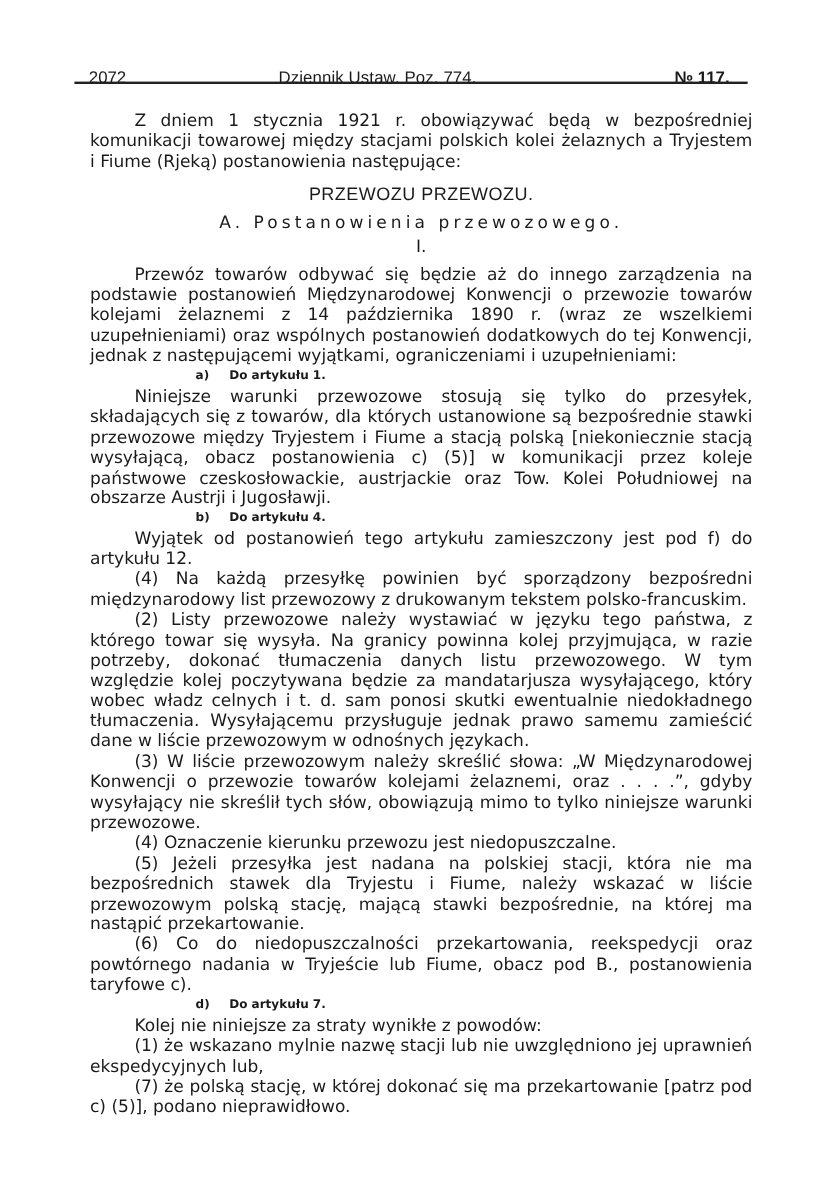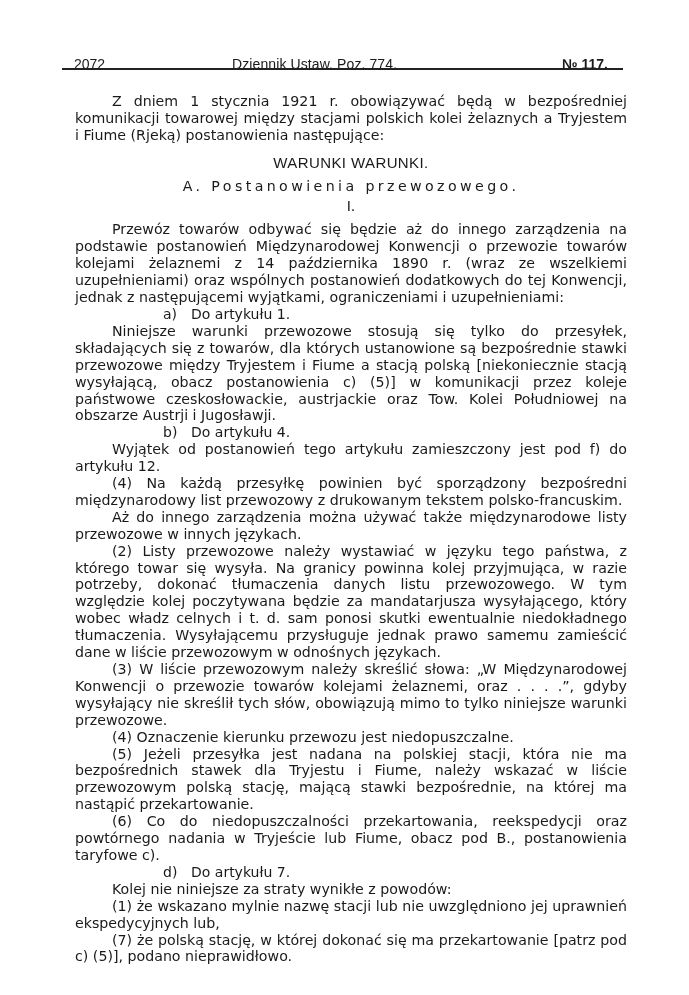--- a/index.html
+++ b/index.html
@@ -14,49 +14,48 @@
     .rule { position:absolute; top:68px; left:0; width:561px; height:2px; background:#222; }
     .body { position:absolute; top:93px; left:13px; width:552px;
       font-size:14.2px; line-height:16.9px; }
     .body p { margin:0; text-align:justify; text-align-last:left; }
     .ind { text-indent:37px; }
     .h-center { text-align:center !important; text-align-last:center !important; }
     .h1 { font-family:"Liberation Sans", sans-serif; font-size:15px; letter-spacing:0.4px;
       margin-top:11px !important; margin-bottom:6px !important; }
     .h2 { letter-spacing:3.4px; margin-bottom:3px !important; }
     .h3 { margin-bottom:7px !important; }
-    .sub { font-weight:normal; font-size:14px; padding-left:88px; text-align:left !important; }
+    .sub { font-weight:bold; font-size:10px; padding-left:88px; text-align:left !important; }
     .sub .lt { display:inline-block; width:28px; }
   </style>
 </head>
 <body>
 
 <div class="page">
   <div class="hdr">
     <span class="pg">2072</span>
     <span class="ttl">Dziennik Ustaw. Poz. 774.</span>
     <span class="no">№ 117.</span>
   </div>
   <div class="rule"></div>
 
   <div class="body">
     <p class="ind">Z dniem 1 stycznia 1921 r. obowiązywać będą w bezpośredniej komunikacji towarowej między stacjami polskich kolei żelaznych a Tryjestem i Fiume (Rjeką) postanowienia następujące:</p>
-    <p class="h-center h1">WARUNKI WARUNKI.</p>
+    <p class="h-center h1">PRZEWOZU PRZEWOZU.</p>
     <p class="h-center h2">A. Postanowienia przewozowego.</p>
     <p class="h-center h3">I.</p>
     <p class="ind">Przewóz towarów odbywać się będzie aż do innego zarządzenia na podstawie postanowień Międzynarodowej Konwencji o przewozie towarów kolejami żelaznemi z 14 października 1890 r. (wraz ze wszelkiemi uzupełnieniami) oraz wspólnych postanowień dodatkowych do tej Konwencji, jednak z następującemi wyjątkami, ograniczeniami i uzupełnieniami:</p>
 
     <p class="sub"><span class="lt">a)</span><span>Do artykułu 1.</span></p>
     <p class="ind">Niniejsze warunki przewozowe stosują się tylko do przesyłek, składających się z towarów, dla których ustanowione są bezpośrednie stawki przewozowe między Tryjestem i Fiume a stacją polską [niekoniecznie stacją wysyłającą, obacz postanowienia c) (5)] w komunikacji przez koleje państwowe czeskosłowackie, austrjackie oraz Tow. Kolei Południowej na obszarze Austrji i Jugosławji.</p>
 
     <p class="sub"><span class="lt">b)</span><span>Do artykułu 4.</span></p>
     <p class="ind">Wyjątek od postanowień tego artykułu zamieszczony jest pod f) do artykułu 12.</p>
 
     <p class="ind">(4) Na każdą przesyłkę powinien być sporządzony bezpośredni międzynarodowy list przewozowy z drukowanym tekstem polsko-francuskim.</p>
-    <p class="ind">Aż do innego zarządzenia można używać także międzynarodowe listy przewozowe w innych językach.</p>
     <p class="ind">(2) Listy przewozowe należy wystawiać w języku tego państwa, z którego towar się wysyła. Na granicy powinna kolej przyjmująca, w razie potrzeby, dokonać tłumaczenia danych listu przewozowego. W tym względzie kolej poczytywana będzie za mandatarjusza wysyłającego, który wobec władz celnych i t. d. sam ponosi skutki ewentualnie niedokładnego tłumaczenia. Wysyłającemu przysługuje jednak prawo samemu zamieścić dane w liście przewozowym w odnośnych językach.</p>
     <p class="ind">(3) W liście przewozowym należy skreślić słowa: „W Międzynarodowej Konwencji o przewozie towarów kolejami żelaznemi, oraz . . . .”, gdyby wysyłający nie skreślił tych słów, obowiązują mimo to tylko niniejsze warunki przewozowe.</p>
     <p class="ind">(4) Oznaczenie kierunku przewozu jest niedopuszczalne.</p>
     <p class="ind">(5) Jeżeli przesyłka jest nadana na polskiej stacji, która nie ma bezpośrednich stawek dla Tryjestu i Fiume, należy wskazać w liście przewozowym polską stację, mającą stawki bezpośrednie, na której ma nastąpić przekartowanie.</p>
     <p class="ind">(6) Co do niedopuszczalności przekartowania, reekspedycji oraz powtórnego nadania w Tryjeście lub Fiume, obacz pod B., postanowienia taryfowe c).</p>
 
     <p class="sub"><span class="lt">d)</span><span>Do artykułu 7.</span></p>
     <p class="ind">Kolej nie niniejsze za straty wynikłe z powodów:</p>
     <p class="ind">(1) że wskazano mylnie nazwę stacji lub nie uwzględniono jej uprawnień ekspedycyjnych lub,</p>
     <p class="ind">(7) że polską stację, w której dokonać się ma przekartowanie [patrz pod c) (5)], podano nieprawidłowo.</p>

